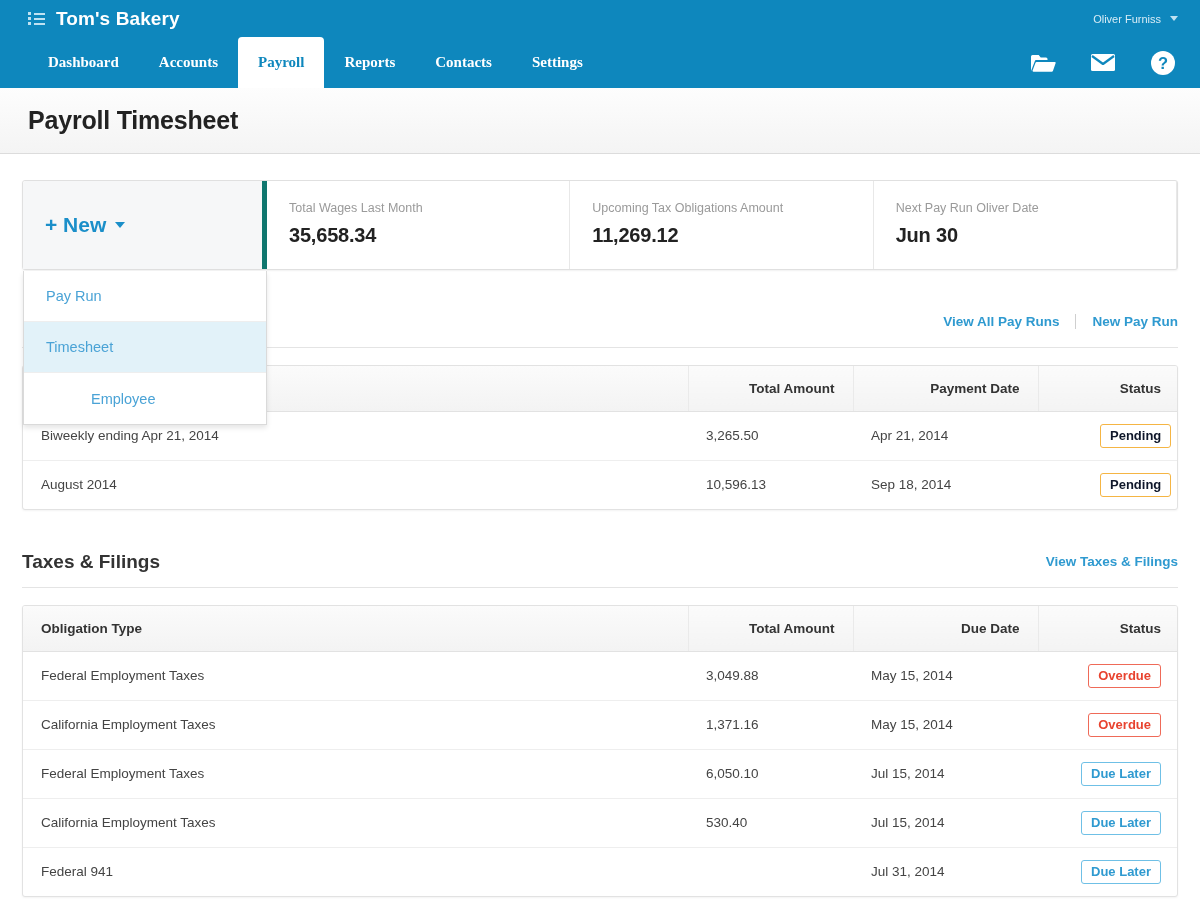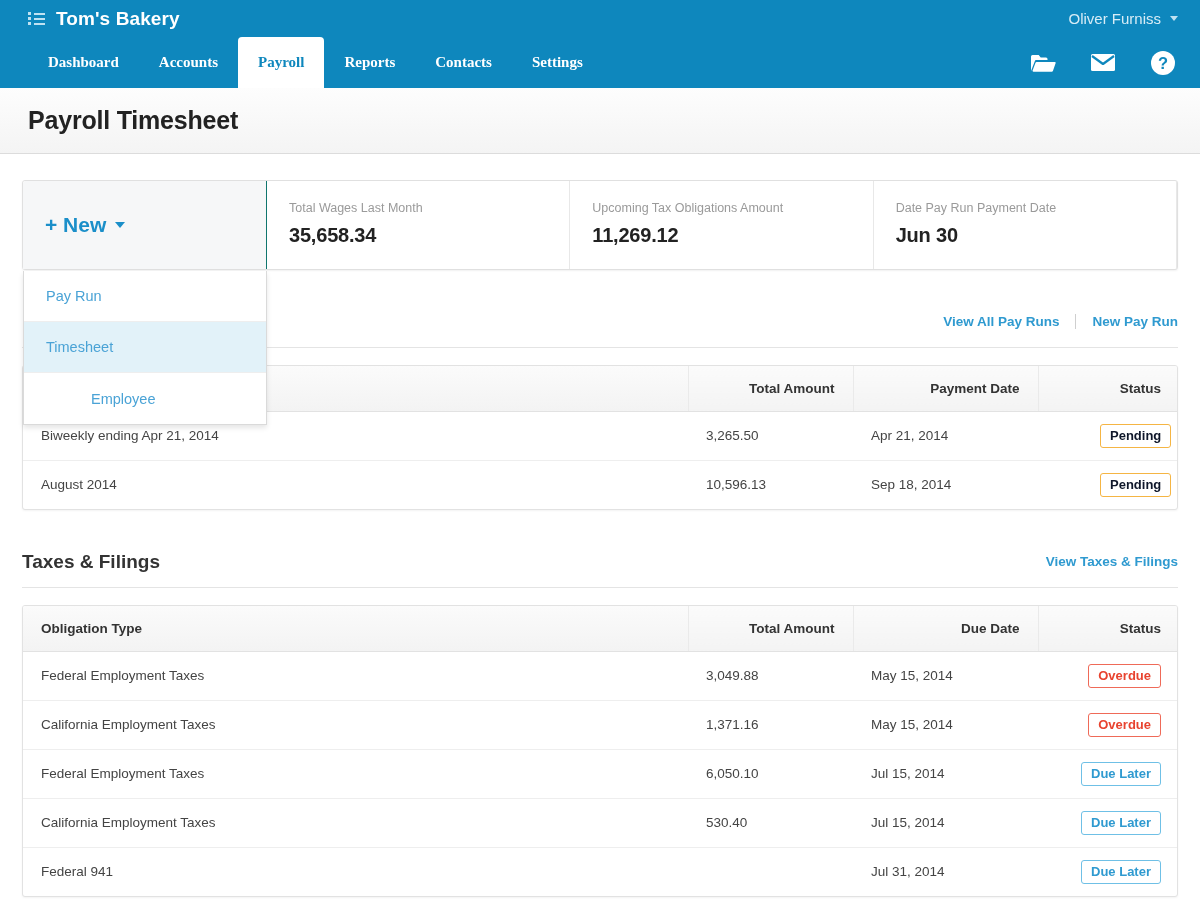--- a/index.html
+++ b/index.html
@@ -33,21 +33,21 @@
   }
   .brand {
     color: #ffffff;
     font-size: 19px;
     font-weight: bold;
     letter-spacing: 0.1px;
   }
   .topbar-spacer { flex: 1 1 auto; }
   .user-menu {
     display: flex; align-items: center;
-    color: #d7ecf6; font-size: 15px;
+    color: #d7ecf6; font-size: 11px;
   }
   .user-caret {
     margin-left: 9px;
     width: 0; height: 0;
     border-left: 4.5px solid transparent;
     border-right: 4.5px solid transparent;
     border-top: 5px solid #bfe2f2;
   }
 
   .topbar-row2 {
@@ -112,21 +112,21 @@
     border: 1px solid #e0e0e0;
     border-radius: 3px;
     box-shadow: 0 1px 2px rgba(0,0,0,0.06);
     height: 90px;
     position: relative;
   }
   .kpi-newbox {
     width: 244px;
     flex: 0 0 244px;
     background: #f6f7f8;
-    border-right: 1px solid #0f766e;
+    border-right: 5px solid #0f766e;
     display: flex; align-items: center;
     padding-left: 22px;
     border-radius: 3px 0 0 0;
     cursor: pointer;
   }
   .new-label {
     color: #1b8fc9;
     font-size: 21px;
     font-weight: bold;
   }
@@ -328,21 +328,21 @@
     </div>
     <div class="kpi-cell">
       <div class="kpi-label">Total Wages Last Month</div>
       <div class="kpi-value">35,658.34</div>
     </div>
     <div class="kpi-cell">
       <div class="kpi-label">Upcoming Tax Obligations Amount</div>
       <div class="kpi-value">11,269.12</div>
     </div>
     <div class="kpi-cell">
-      <div class="kpi-label">Date Pay Run Payment Date</div>
+      <div class="kpi-label">Next Pay Run Oliver Date</div>
       <div class="kpi-value">Jun 30</div>
     </div>
 
     <div class="dropdown">
       <div class="dd-item">Pay Run</div>
       <div class="dd-item hover">Timesheet</div>
       <div class="dd-item">Employee</div>
     </div>
   </div>
 

